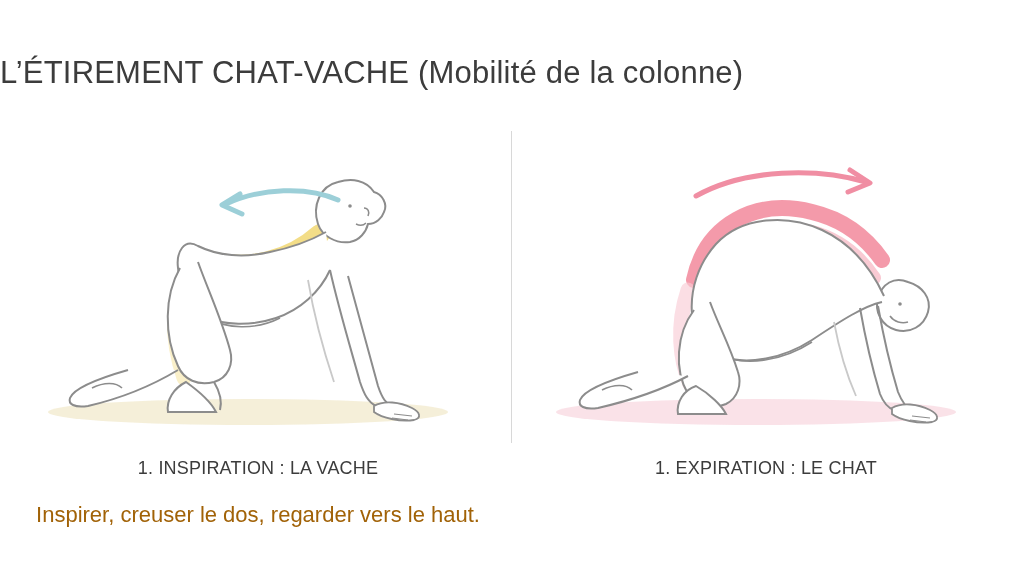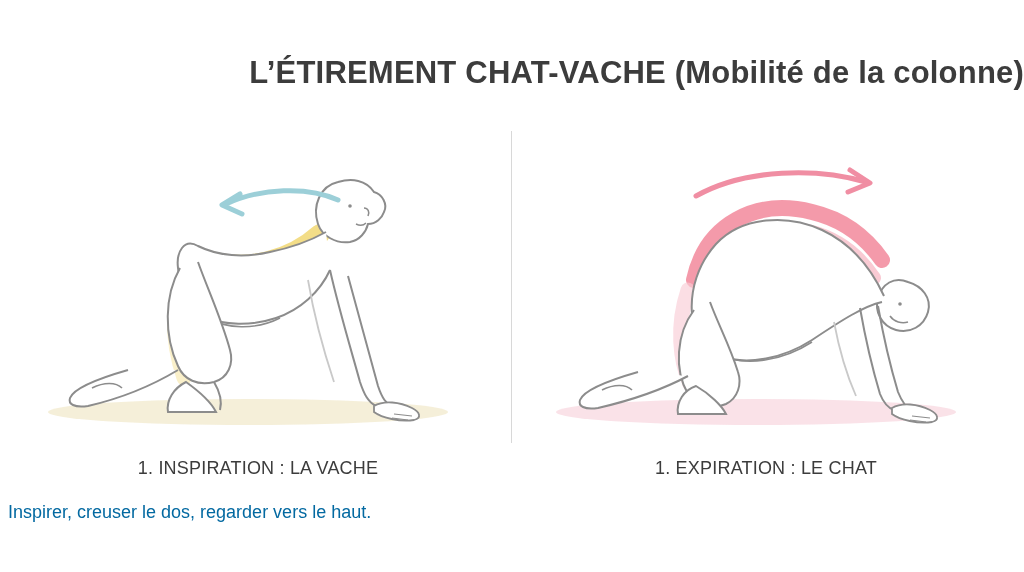--- a/index.html
+++ b/index.html
@@ -18,23 +18,23 @@
     position: relative;
     width: 1024px;
     height: 572px;
     background: #ffffff;
   }
   .title {
     position: absolute;
     top: 34px;
     left: 0;
     width: 1024px;
-    text-align: right;
+    text-align: left;
     font-size: 31px;
-    font-weight: 700;
+    font-weight: 400;
     letter-spacing: 0.2px;
     color: #3c3c3c;
     white-space: nowrap;
   }
   .divider {
     position: absolute;
     left: 511px;
     top: 131px;
     width: 1px;
     height: 312px;
@@ -70,23 +70,23 @@
     font-size: 18px;
     letter-spacing: 0.2px;
     color: #3c3c3c;
     white-space: nowrap;
   }
   .caption-desc {
     position: absolute;
     top: 382px;
     left: 0;
     width: 500px;
-    text-align: left;
-    font-size: 18px;
-    color: #0369a1;
+    text-align: center;
+    font-size: 22px;
+    color: #a16207;
     white-space: nowrap;
   }
 </style>
 </head>
 <body>
 
 <div class="page">
 
   <h1 class="title">L’ÉTIREMENT CHAT-VACHE (Mobilité de la colonne)</h1>
 

